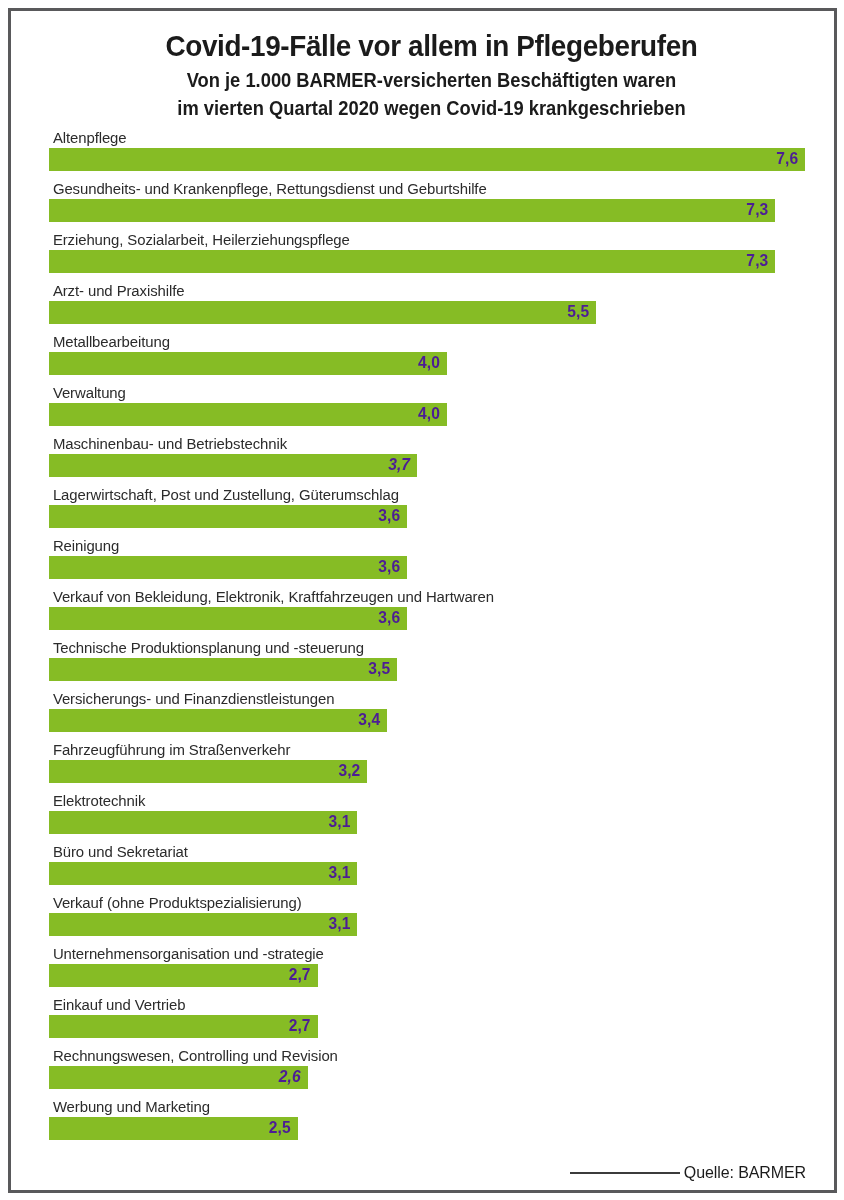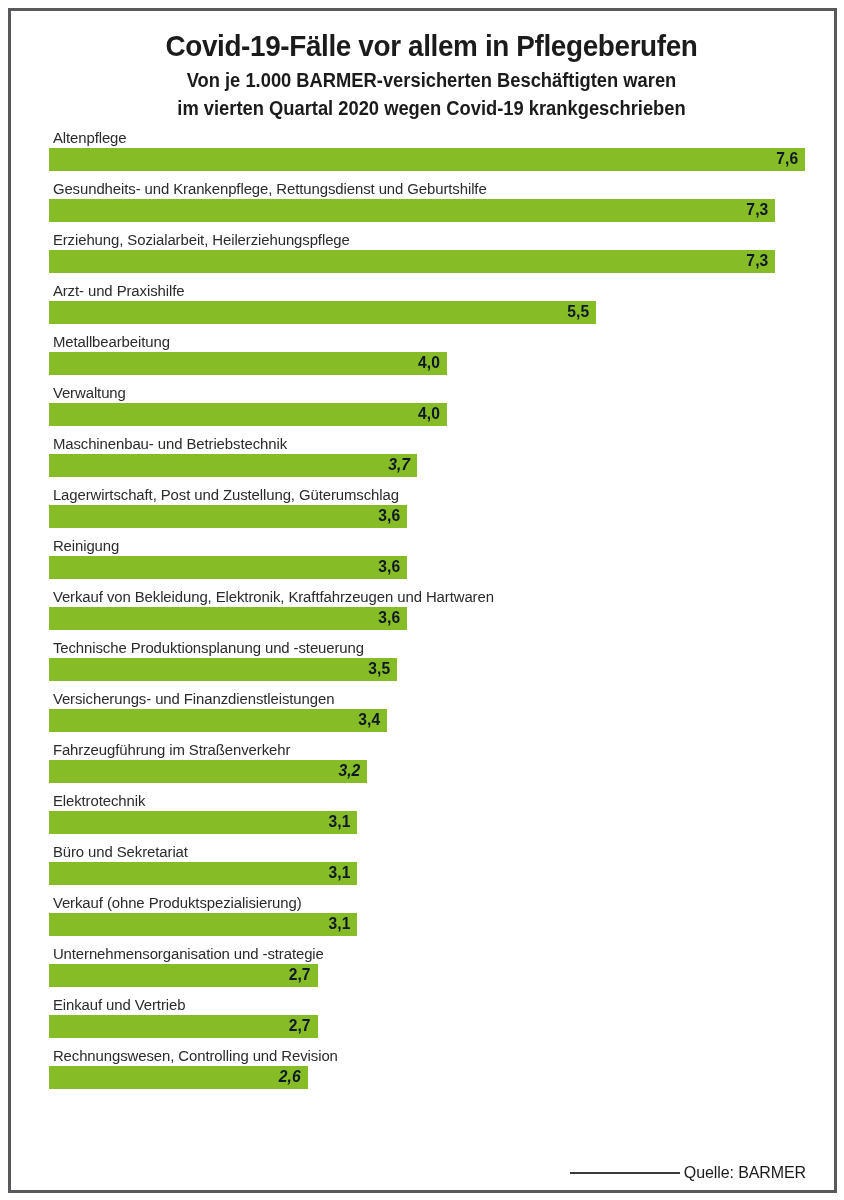--- a/index.html
+++ b/index.html
@@ -92,21 +92,21 @@
     top: 0;
     height: 23px;
     background: #86bc25;
     display: flex;
     align-items: center;
     justify-content: flex-end;
     box-sizing: border-box;
     padding-right: 7px;
   }
   .bar-value {
-    color: #0f172a;
+    color: #4c1d95;
     font-size: 15.6px;
     font-weight: bold;
     line-height: 1;
     letter-spacing: 0.1px;
     text-align: center;
   }
   .source {
     position: absolute;
     right: 38px;
     bottom: 18px;
@@ -237,21 +237,21 @@
           <div class="bar-label">Versicherungs- und Finanzdienstleistungen</div>
           <div class="bar-track">
             <div class="bar" style="width: 338.3px; background: rgb(134, 188, 37);">
               <span class="bar-value">3,4</span>
             </div>
           </div>
         </div>
         <div class="bar-row">
           <div class="bar-label">Fahrzeugführung im Straßenverkehr</div>
           <div class="bar-track">
-            <div class="bar" style="width: 318.4px; background: rgb(134, 188, 37); font-style: italic;">
+            <div class="bar" style="width: 318.4px; background: rgb(134, 188, 37);">
               <span class="bar-value">3,2</span>
             </div>
           </div>
         </div>
         <div class="bar-row">
           <div class="bar-label">Elektrotechnik</div>
           <div class="bar-track">
             <div class="bar" style="width: 308.45px; background: rgb(134, 188, 37);">
               <span class="bar-value">3,1</span>
             </div>
@@ -287,20 +287,28 @@
             <div class="bar" style="width: 268.65px; background: rgb(134, 188, 37);">
               <span class="bar-value">2,7</span>
             </div>
           </div>
         </div>
         <div class="bar-row">
           <div class="bar-label">Rechnungswesen, Controlling und Revision</div>
           <div class="bar-track">
             <div class="bar" style="width: 258.7px; background: rgb(134, 188, 37); font-style: italic;">
               <span class="bar-value">2,6</span>
+            </div>
+          </div>
+        </div>
+        <div class="bar-row">
+          <div class="bar-label">Werbung und Marketing</div>
+          <div class="bar-track">
+            <div class="bar" style="width: 248.75px; background: rgb(134, 188, 37);">
+              <span class="bar-value">2,5</span>
             </div>
           </div>
         </div>
       </div>
 
   </div>
 
   <div class="source">
     <div class="source-rule"></div>
     <div class="source-text">Quelle: BARMER</div>

